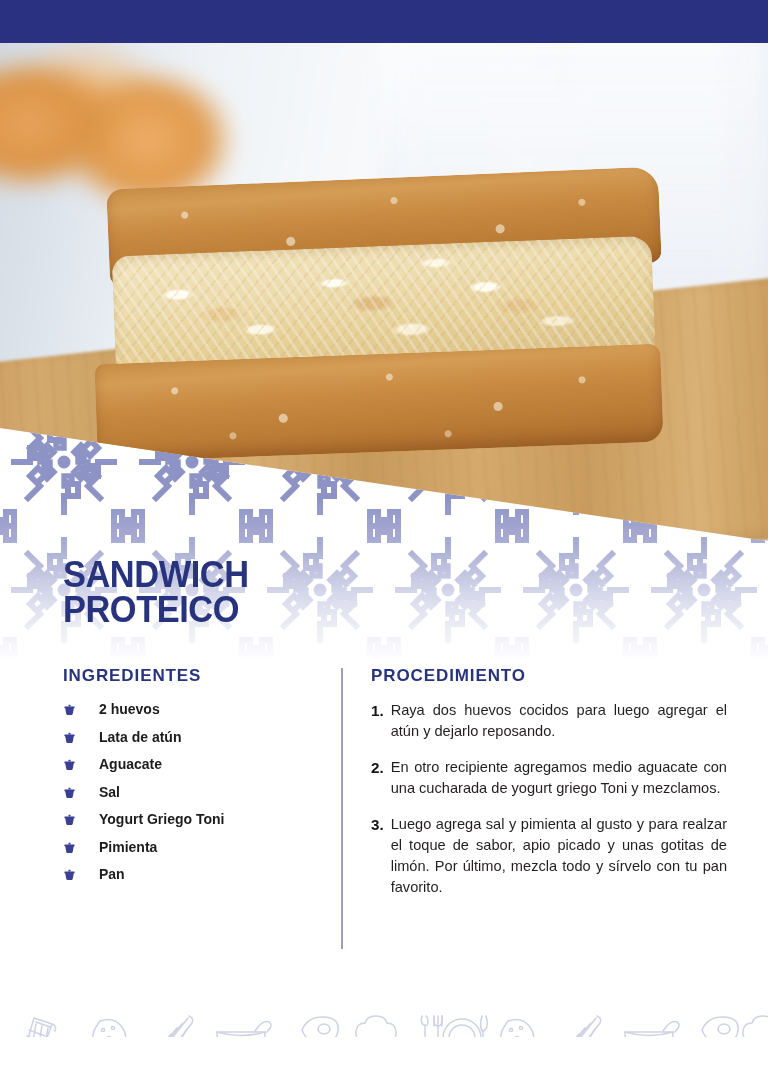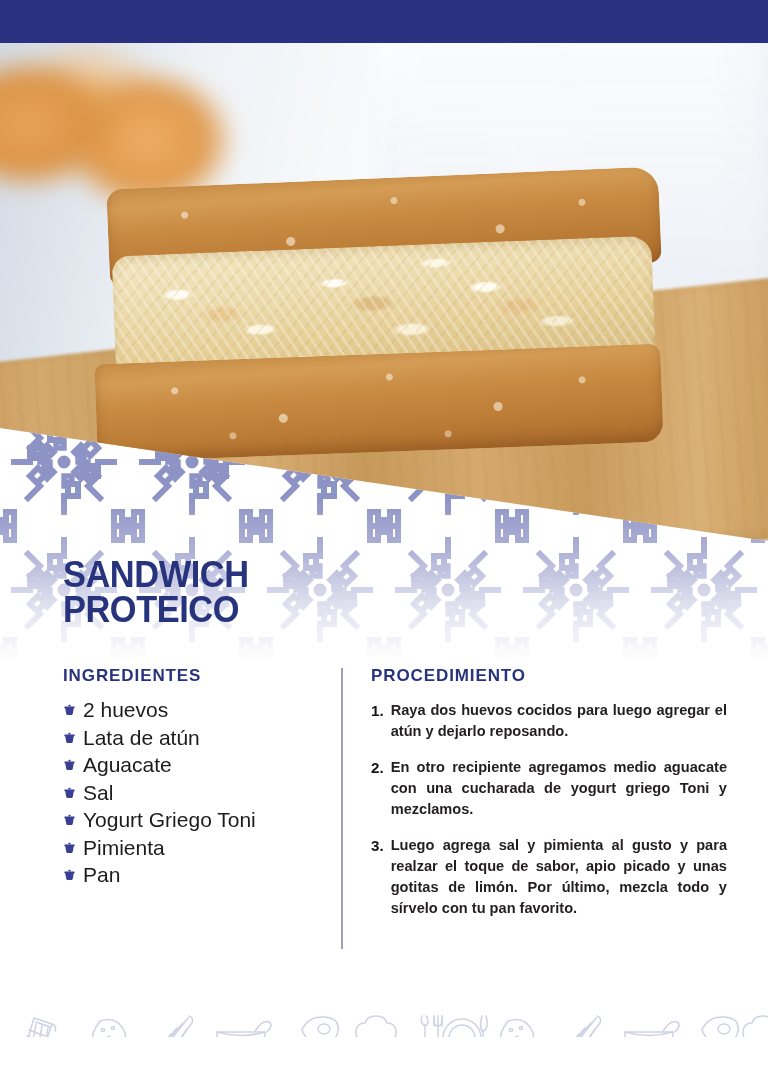--- a/index.html
+++ b/index.html
@@ -221,24 +221,24 @@
     color: #27347d;
     text-transform: uppercase;
     margin: 0 0 14px 0;
   }
 
   
   ul.ing-list { list-style: none; margin: 0; padding: 0; }
   ul.ing-list li {
     display: flex;
     align-items: center;
-    gap: 7px;
+    gap: 23px;
     margin-bottom: 8.5px;
-    font-size: 21px;
-    font-weight: 400;
+    font-size: 14px;
+    font-weight: 700;
     color: #1c1c1c;
     line-height: 19px;
   }
   .pot-icon { flex: 0 0 auto; width: 13px; height: 13px; display:block; }
 
   
   ol.proc-list { list-style: none; margin: 0; padding: 0; }
   ol.proc-list li {
     display: flex;
     gap: 7px;
@@ -250,21 +250,20 @@
   .step-num {
     flex: 0 0 auto;
     font-weight: 700;
     font-size: 15.2px;
     color: #141414;
     padding-top: 0px;
   }
   .step-text {
     text-align: justify;
     text-justify: inter-word;
-    font-weight: bold;
   }
 
   
   #bottom-strip {
     position: absolute;
     left: 0; top: 1000px;
     width: 768px; height: 75px;
     z-index: 30;
     overflow: hidden;
   }

